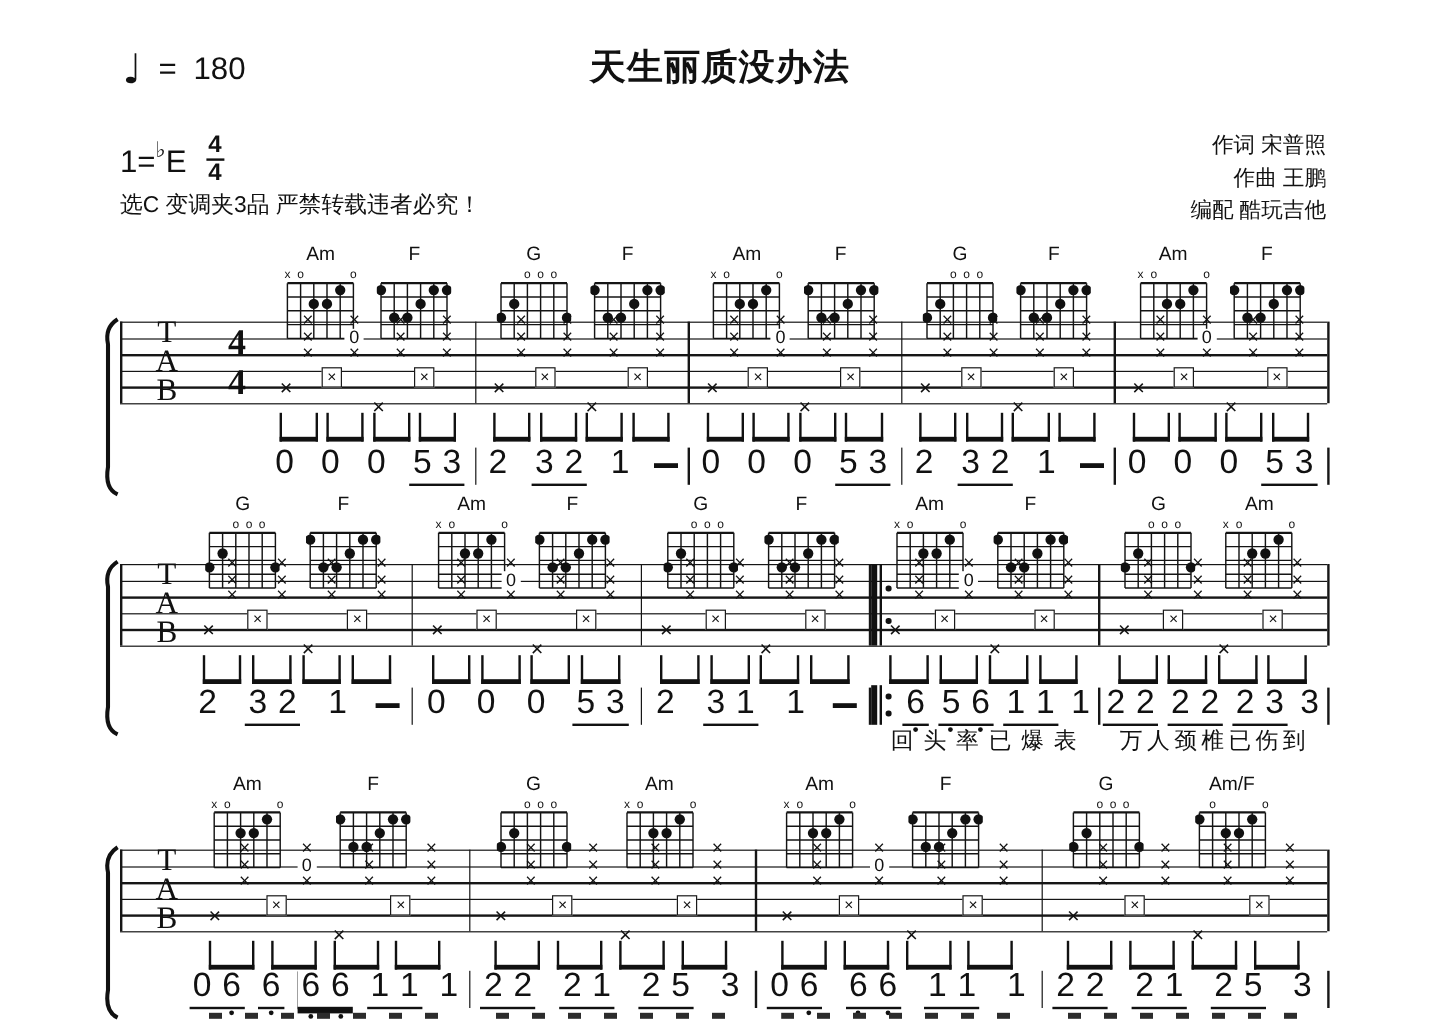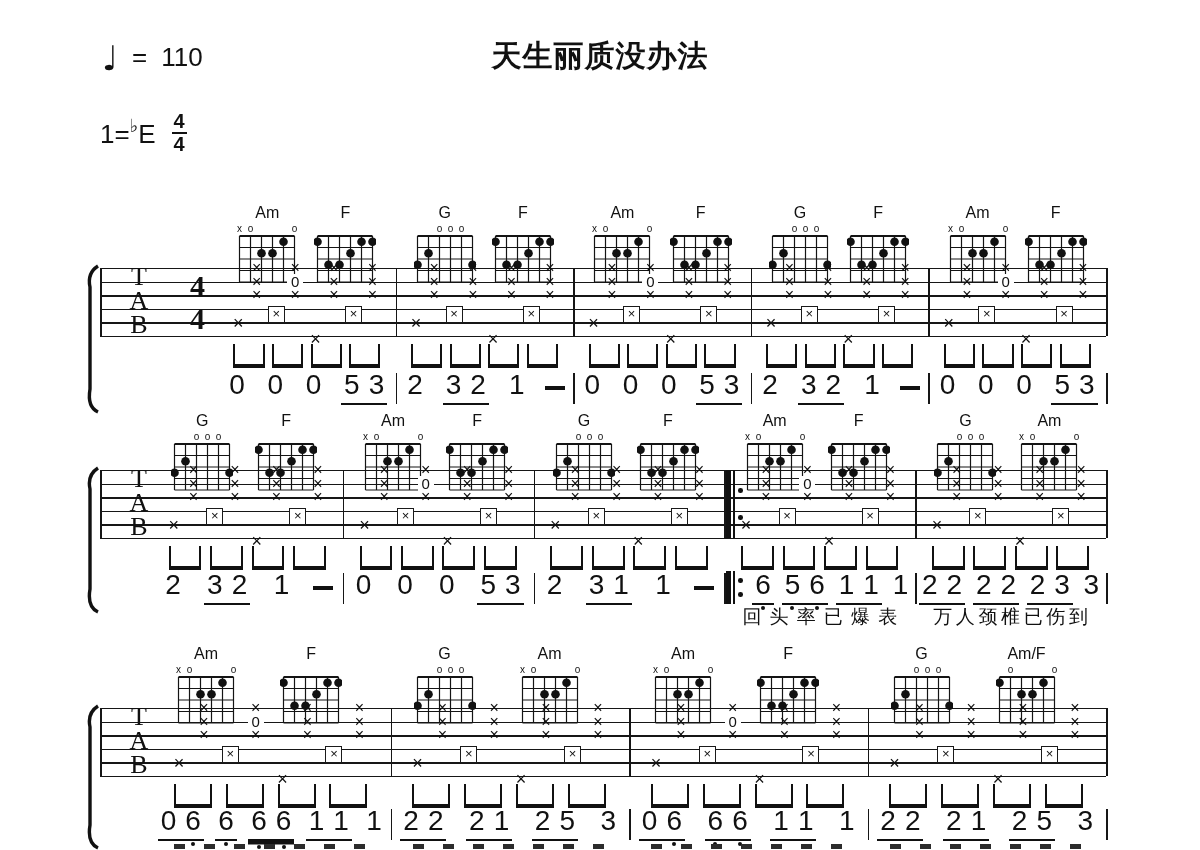--- a/index.html
+++ b/index.html
@@ -47,32 +47,38 @@
   .rthick{position:absolute;background:#111;}
   .rdot{position:absolute;width:4.6px;height:4.6px;border-radius:50%;background:#111;}
 </style>
 </head>
 <body>
 
 <div class="page">
   <div class="tempo">
     <span class="note">♩</span>
     <span>=</span>
-    <span>110</span>
+    <span>180</span>
   </div>
   <h1 class="title">天生丽质没办法</h1>
   <div class="keyrow">
     <span>1=</span>
       <span class="flat">♭</span>
       <span>E</span>
     <span class="frac">
       <span>4</span>
       <span class="fbar"></span>
       <span>4</span>
     </span>
+  </div>
+  <div class="capo">选C 变调夹3品 严禁转载违者必究！</div>
+  <div class="credits">
+    <div>作词 宋普照</div>
+    <div>作曲 王鹏</div>
+    <div>编配 酷玩吉他</div>
   </div>
   <div id="score" class="abs" style="left:0;top:0;width:1200px;height:850px;">
       <div class="sline" style="position: absolute; left: 100px; top: 268px; width: 1006px;"></div>
       <div class="sline" style="position: absolute; left: 100px; top: 281.6px; width: 1006px;"></div>
       <div class="sline" style="position: absolute; left: 100px; top: 295.2px; width: 1006px;"></div>
       <div class="sline" style="position: absolute; left: 100px; top: 308.8px; width: 1006px;"></div>
       <div class="sline" style="position: absolute; left: 100px; top: 322.4px; width: 1006px;"></div>
       <div class="sline" style="position: absolute; left: 100px; top: 336px; width: 1006px;"></div>
       <div class="abs" style="position: absolute; left: 82px; top: 263px; width: 20px; height: 152px;"><svg width="20" height="152" viewBox="0 0 20 152">
           <path d="M16,3 Q5,10 8,24 L8,126 Q5,144 16,149" fill="none" stroke="#111" stroke-width="3.4"></path>

